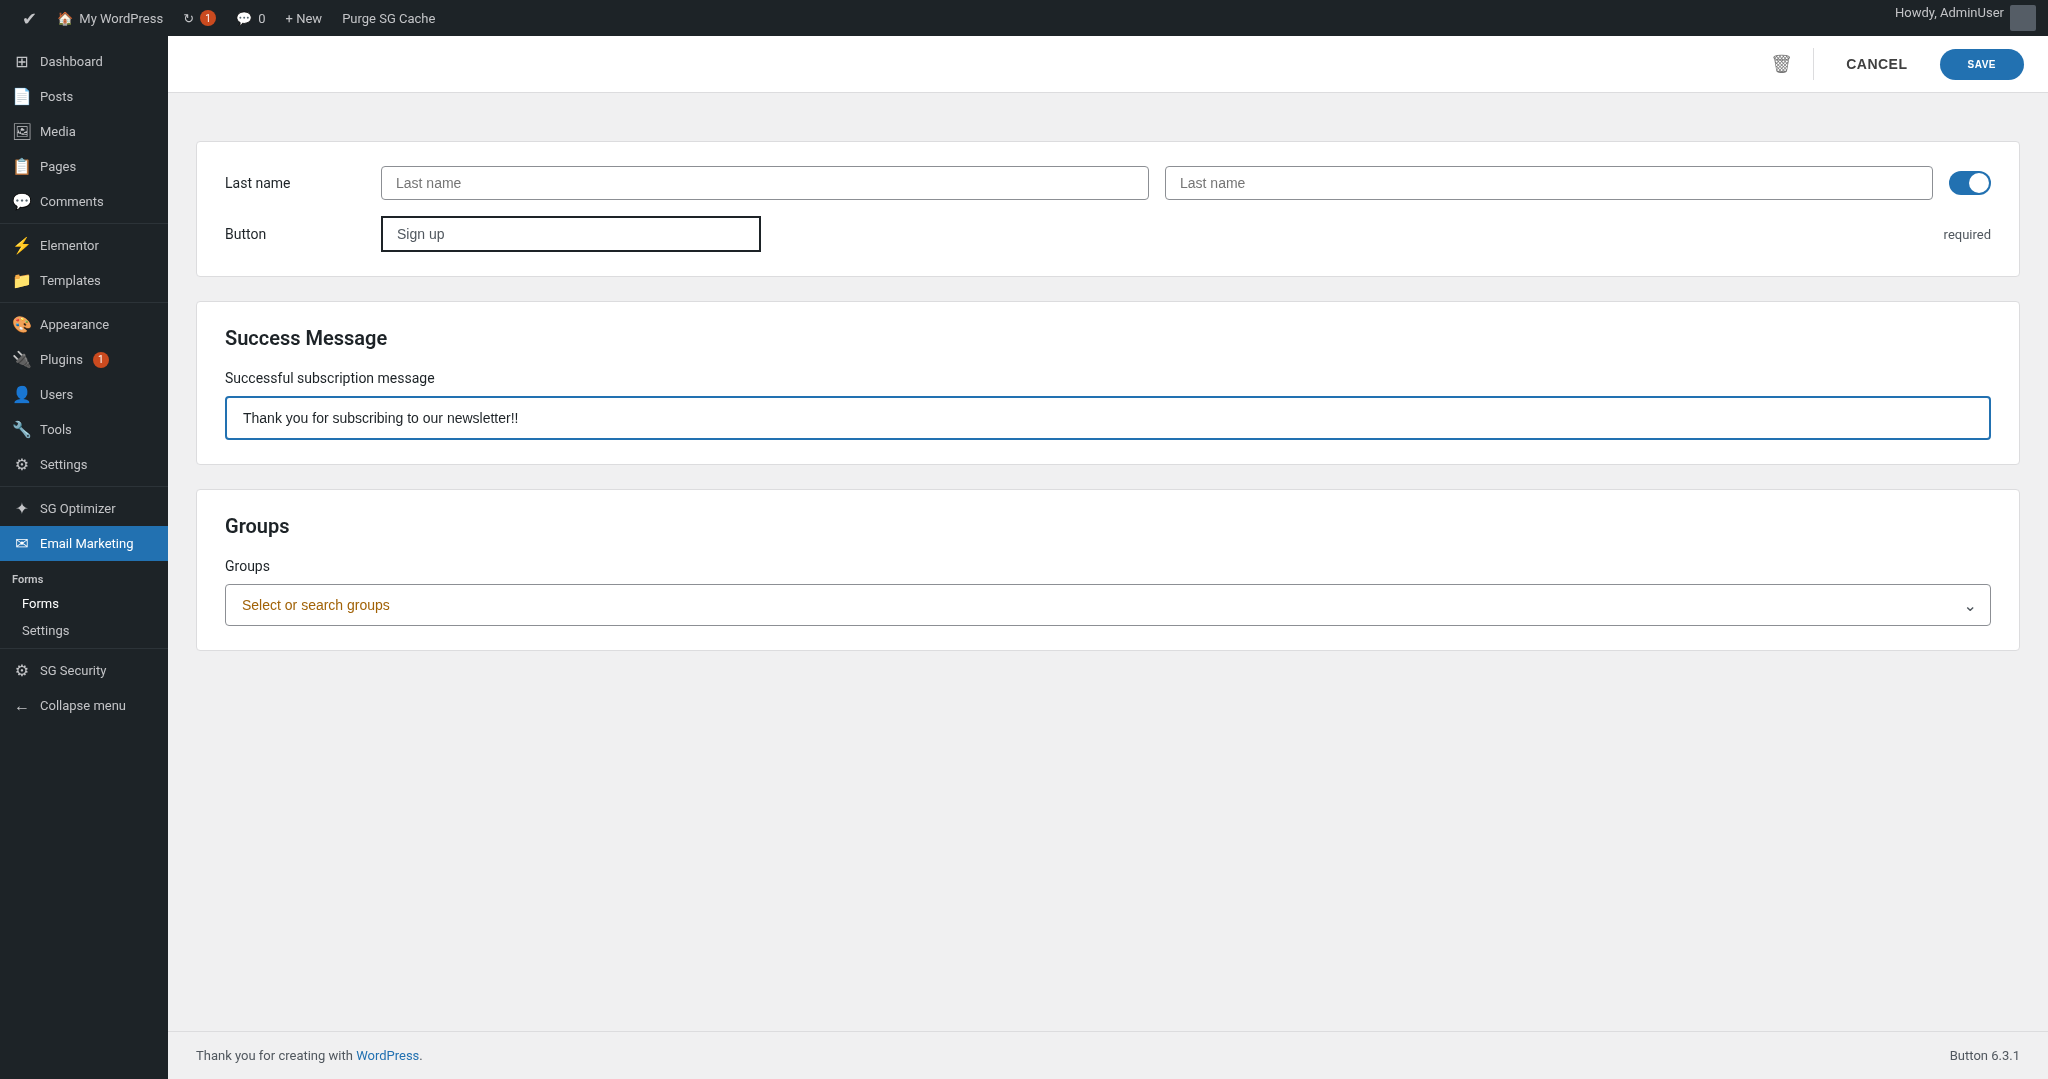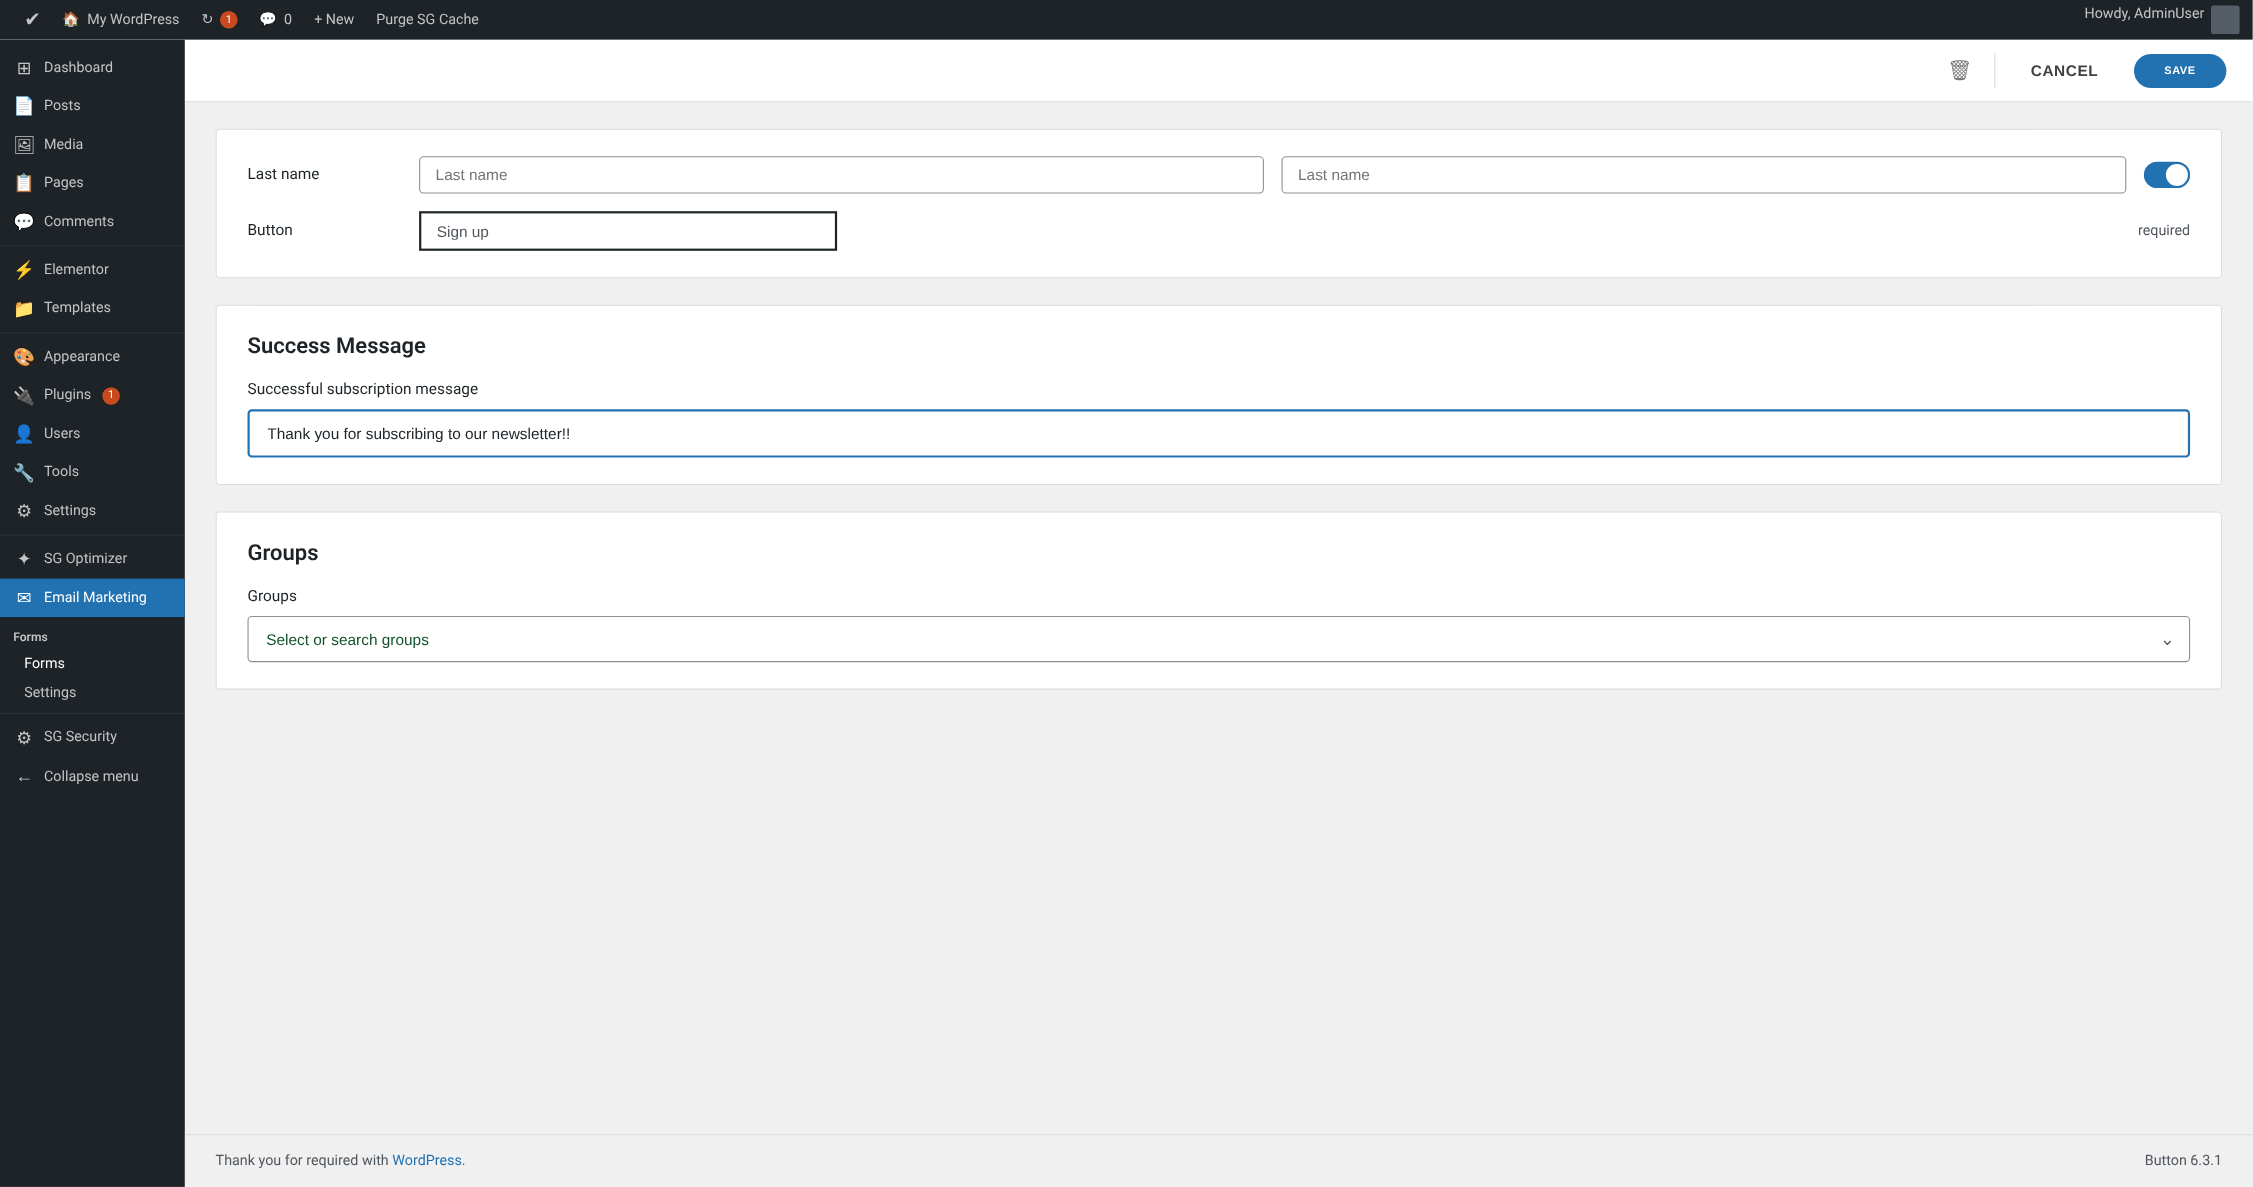--- a/index.html
+++ b/index.html
@@ -158,20 +158,21 @@
       padding: 24px 28px;
       flex: 1;
     }
 
     .form-card {
       background: #fff;
       border-radius: 4px;
       padding: 24px 28px;
       margin-bottom: 24px;
       border: 1px solid #dcdcde;
+      margin-top: 24px;
     }
 
     .field-row {
       display: flex;
       align-items: center;
       margin-bottom: 16px;
       gap: 16px;
     }
     .field-label {
       font-size: 14px;
@@ -439,30 +440,30 @@
       <div class="form-card">
         <div class="section-heading">Success Message</div>
         <div class="success-msg-label">Successful subscription message</div>
         <input class="success-msg-input" type="text" value="Thank you for subscribing to our newsletter!!" style="">
       </div>
 
       <div class="form-card">
         <div class="section-heading">Groups</div>
         <div class="groups-label">Groups</div>
         <div class="groups-select-wrapper">
-          <select style="color: #14532d;">
+          <select style="color: #a16207;">
             <option value="">Select or search groups</option>
           </select>
           <span class="groups-chevron">⌄</span>
         </div>
       </div>
 
     </div>
 
     <div id="footer">
       <span>
-        <span>Thank you for required with</span>
+        <span>Thank you for creating with</span>
         <a href="#">WordPress</a>.
       </span>
       <span>Button 6.3.1</span>
     </div>
   </div>
 </div>
 
 </body></html>

